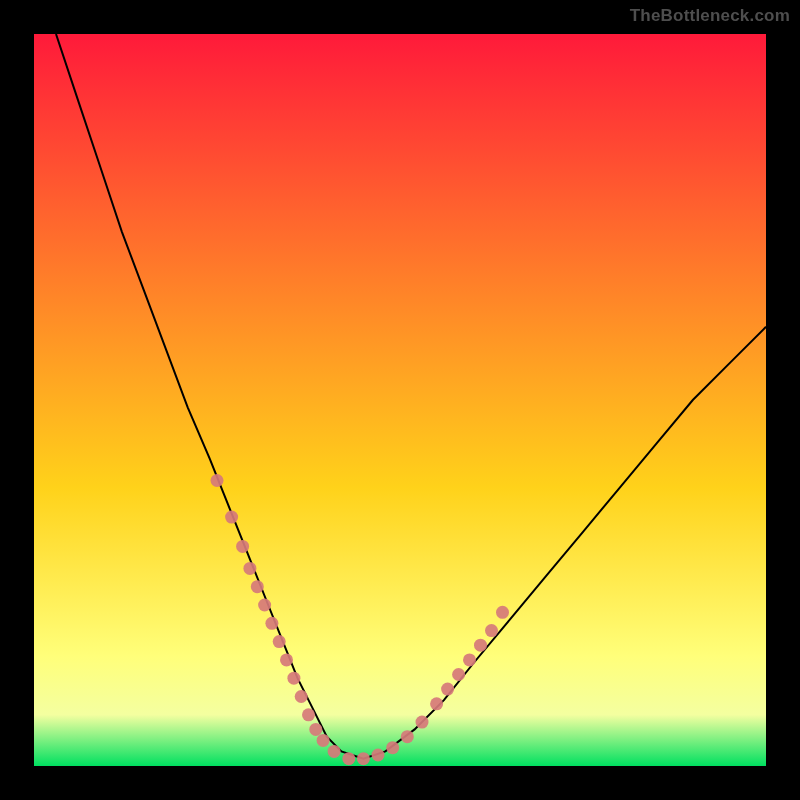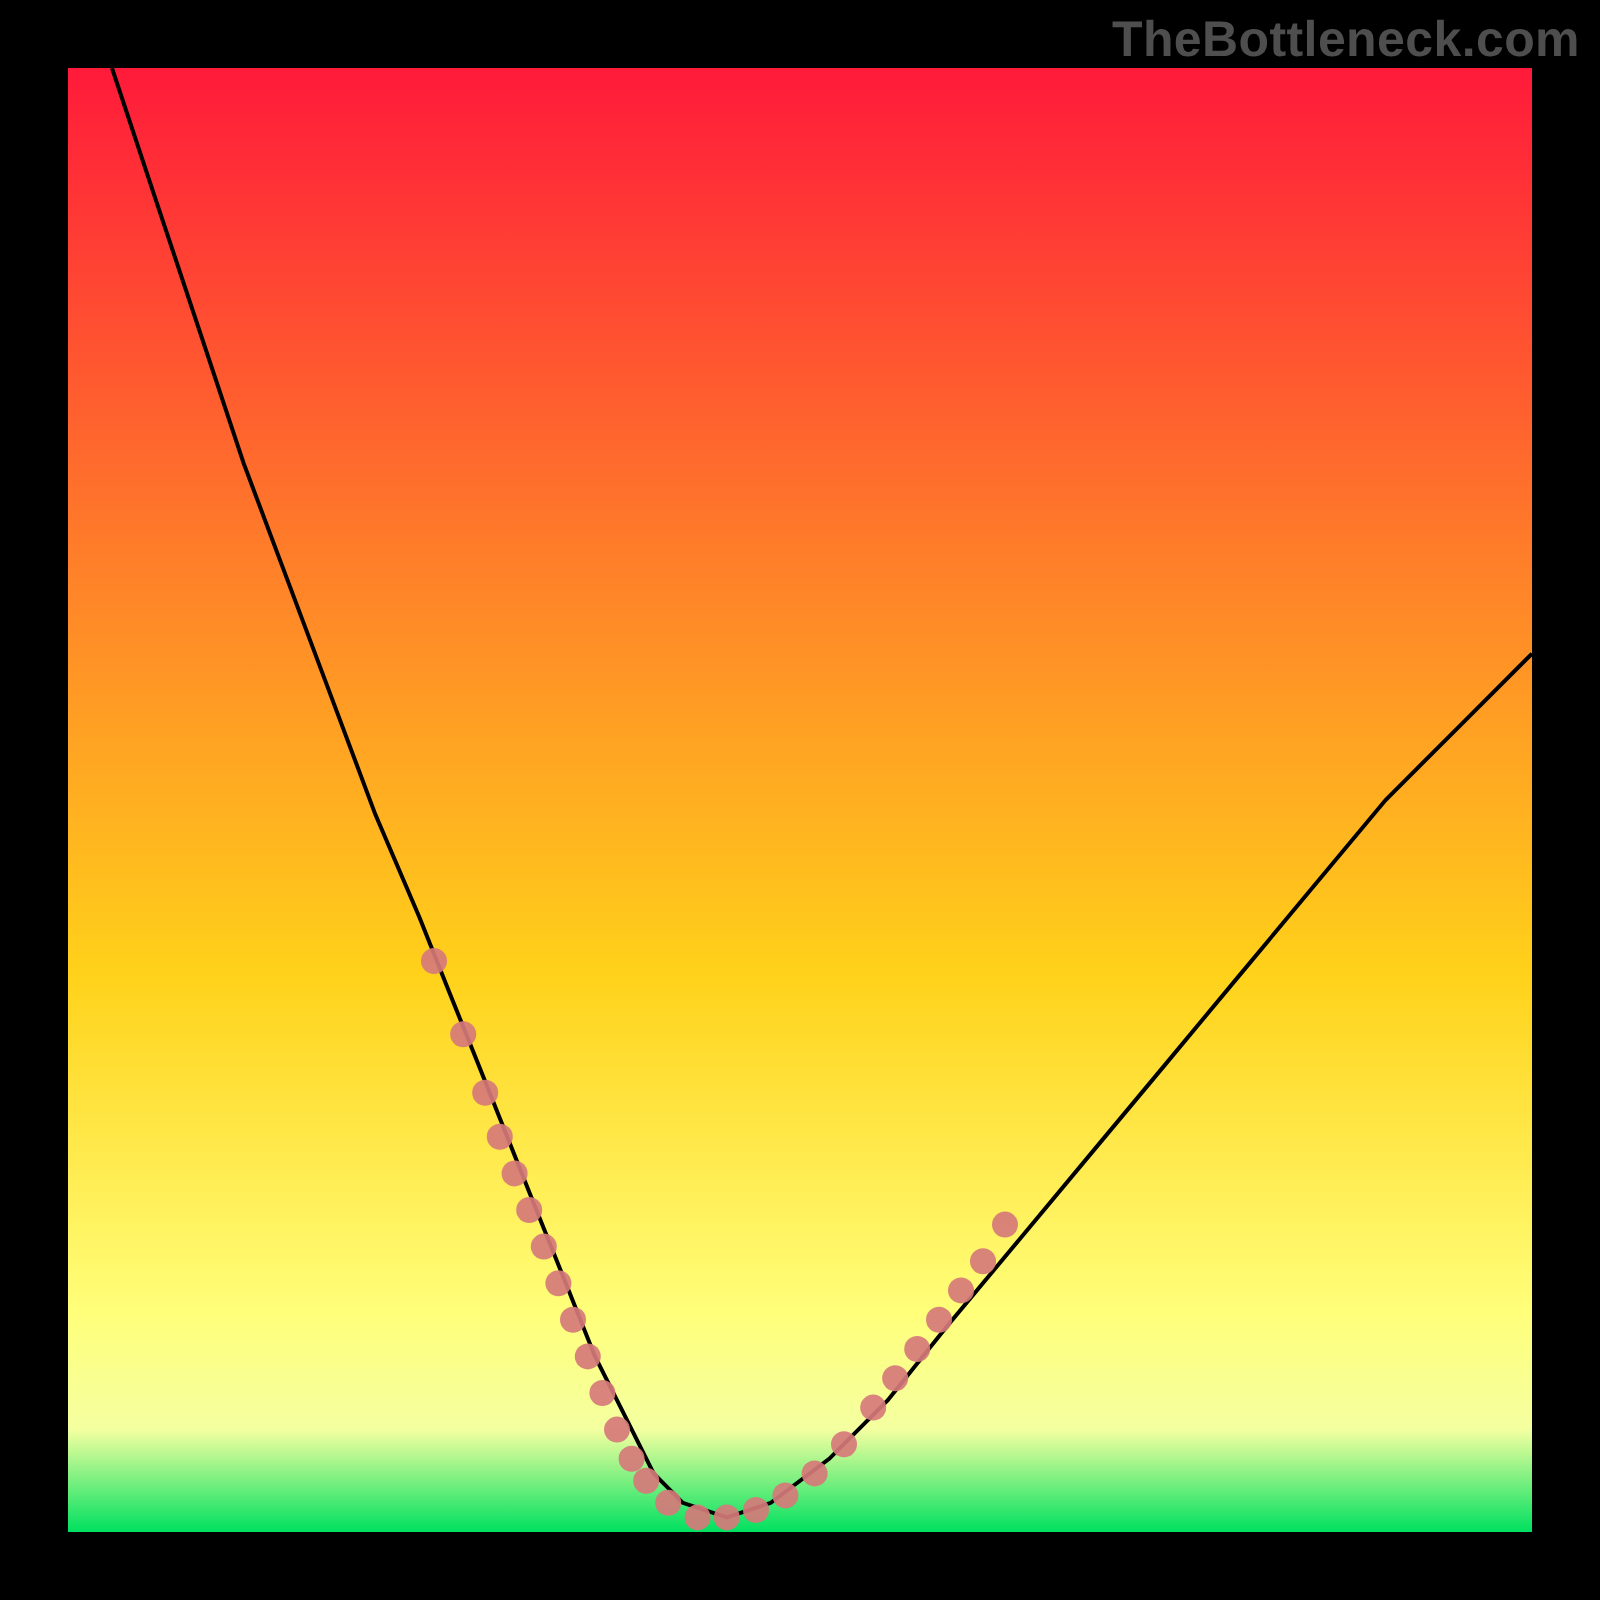--- a/index.html
+++ b/index.html
@@ -22,21 +22,21 @@
     top: 34px;
     width: 732px;
     height: 732px;
     overflow: hidden;
   }
   .watermark {
     position: absolute;
     top: 6px;
     right: 10px;
     color: #4e4e4e;
-    font-size: 25px;
+    font-size: 17px;
     font-weight: 600;
     letter-spacing: 0.2px;
     user-select: none;
   }
   svg { display: block; }
   .curve {
     fill: none;
     stroke: #000;
     stroke-width: 2;
   }

